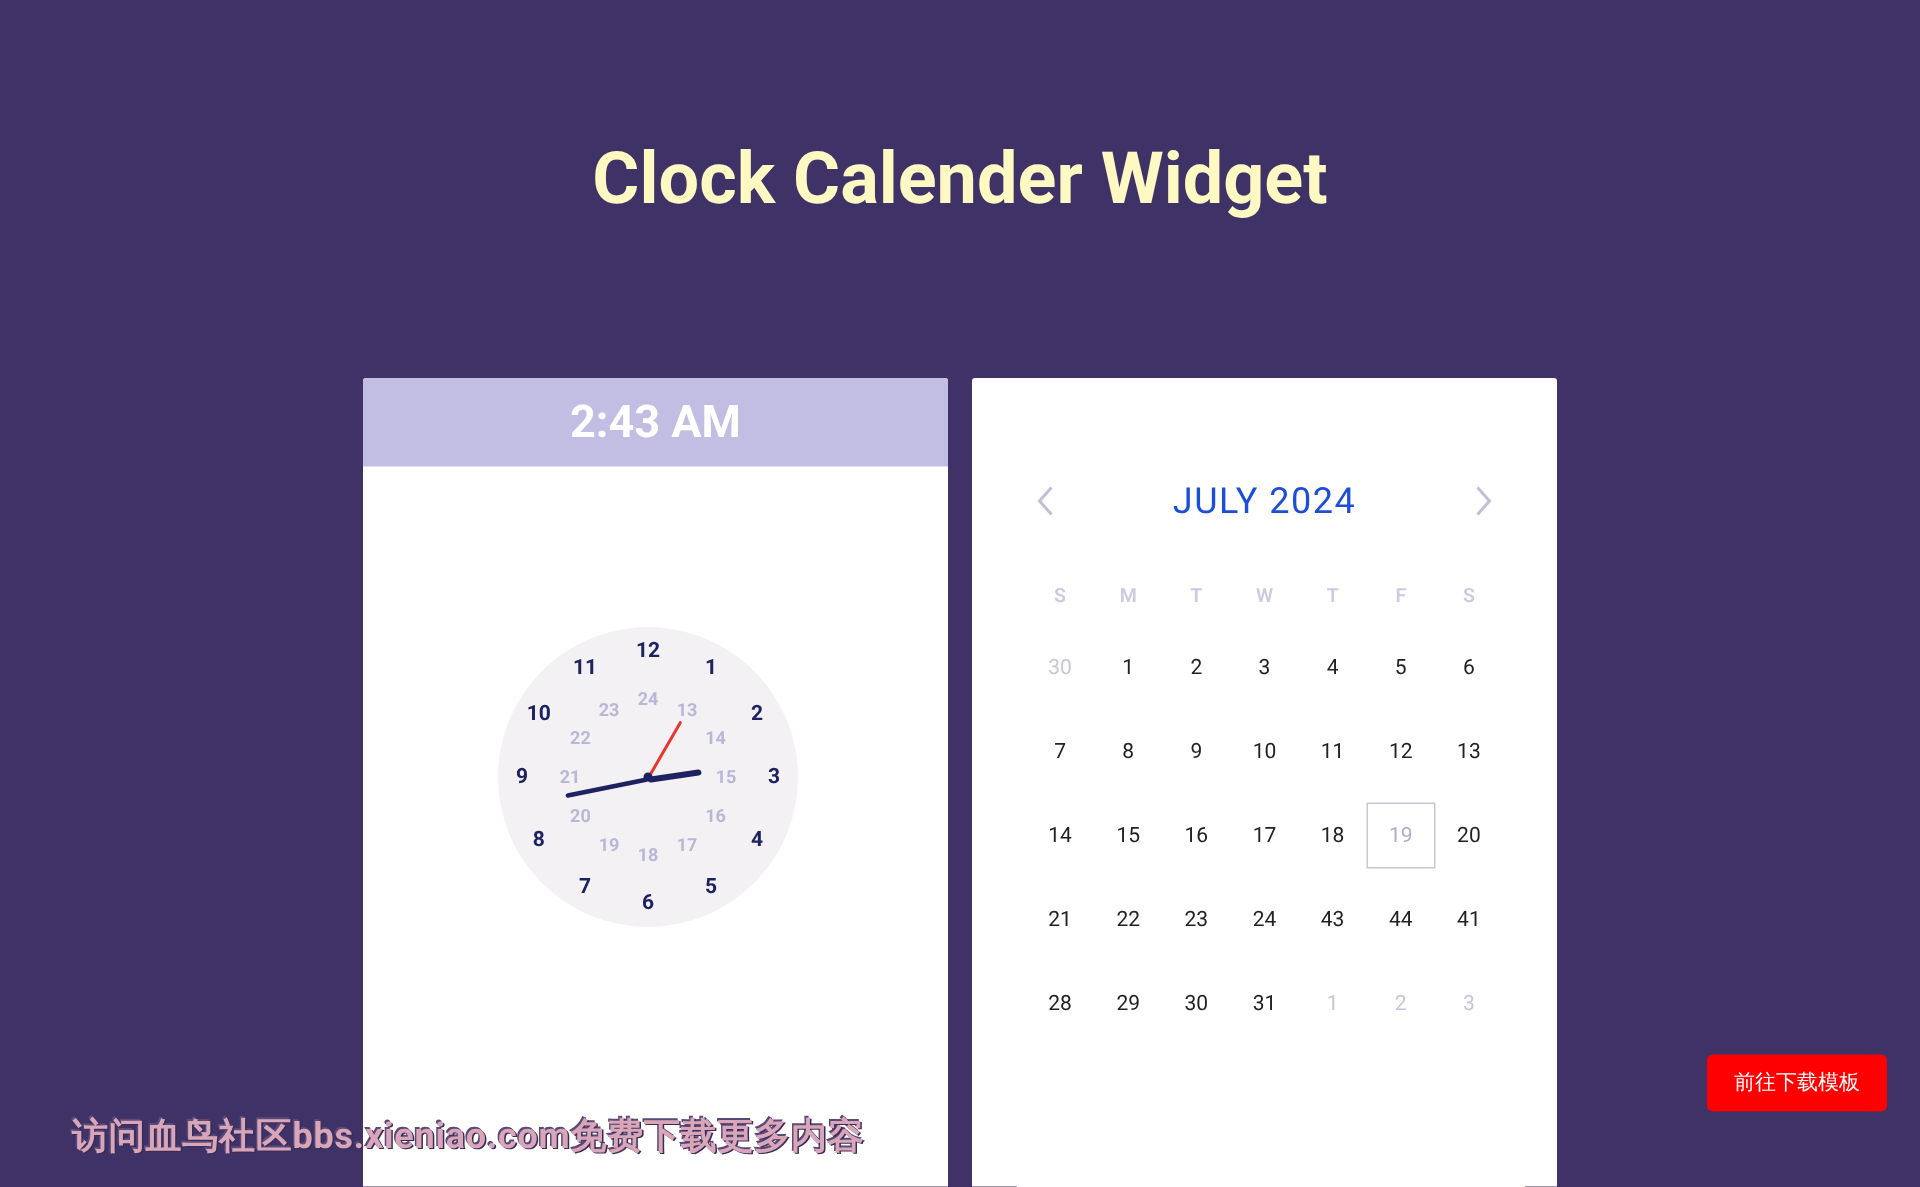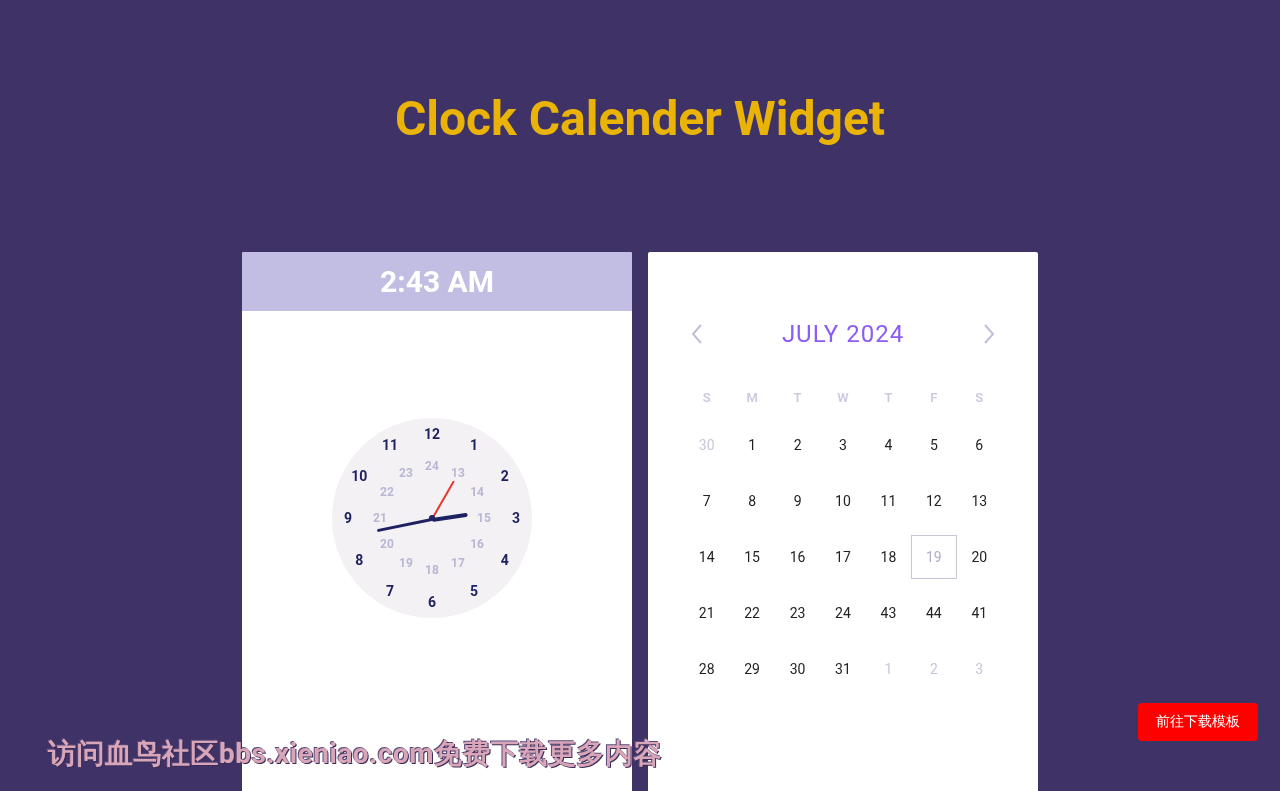--- a/index.html
+++ b/index.html
@@ -5,21 +5,21 @@
   * { box-sizing: border-box; margin: 0; padding: 0; }
   body {
     background: #3F3266;
     font-family: -apple-system, BlinkMacSystemFont, "Segoe UI", Roboto, sans-serif;
     width: 1280px;
     height: 791px;
     overflow: hidden;
     position: relative;
   }
   .page-title {
-    color: #eab308;
+    color: #fef9c3;
     font-size: 48px;
     font-weight: 700;
     text-align: center;
     padding-top: 90px;
   }
   .widgets {
     display: flex;
     justify-content: center;
     gap: 16px;
     margin-top: 105px;
@@ -65,21 +65,21 @@
     border-radius: 2px;
   }
   .hand-hour { width: 36px; height: 4px; background: #1F2261; }
   .hand-min  { width: 56px; height: 3px; background: #1F2261; }
   .hand-sec  { width: 44px; height: 2px; background: #E7362E; }
   .pin { position: absolute; left: 97px; top: 97px; width: 6px; height: 6px; background: #1F2261; border-radius: 50%; }
 
   
   .cal { padding: 48px 36px 0 36px; }
   .cal-header { display: flex; align-items: center; justify-content: space-between; margin: 20px 6px 42px 6px; }
-  .cal-title { color: #8b5cf6; font-size: 24px; letter-spacing: 1px; font-weight: 400; }
+  .cal-title { color: #1d4ed8; font-size: 24px; letter-spacing: 1px; font-weight: 400; }
   .chev { width: 14px; height: 26px; cursor: pointer; display: flex; align-items: center; justify-content: center; }
   .chev svg { stroke: #C3BED7; stroke-width: 2; fill: none; }
   .dow { display: grid; grid-template-columns: repeat(7, 1fr); text-align: center; color: #CEC9DE; font-size: 13px; font-weight: 600; margin-bottom: 18px; }
   .days { display: grid; grid-template-columns: repeat(7, 1fr); text-align: center; row-gap: 12px; }
   .day {
     font-size: 14px;
     color: #222;
     height: 44px;
     display: flex;
     align-items: center;
@@ -103,21 +103,21 @@
     padding: 10px 18px;
     border-radius: 4px;
     cursor: pointer;
     border: none;
   }
   
   .watermark {
     position: absolute;
     left: 48px;
     bottom: 18px;
-    font-size: 28px;
+    font-size: 24px;
     font-weight: 700;
     color: #D8A6B8;
     text-shadow: 1px 1px 0 #3a2c58, -1px -1px 0 #5a4a7a;
     letter-spacing: 0.5px;
   }
 </style>
 </head>
 <body>
 
 <h1 class="page-title">Clock Calender Widget</h1>

